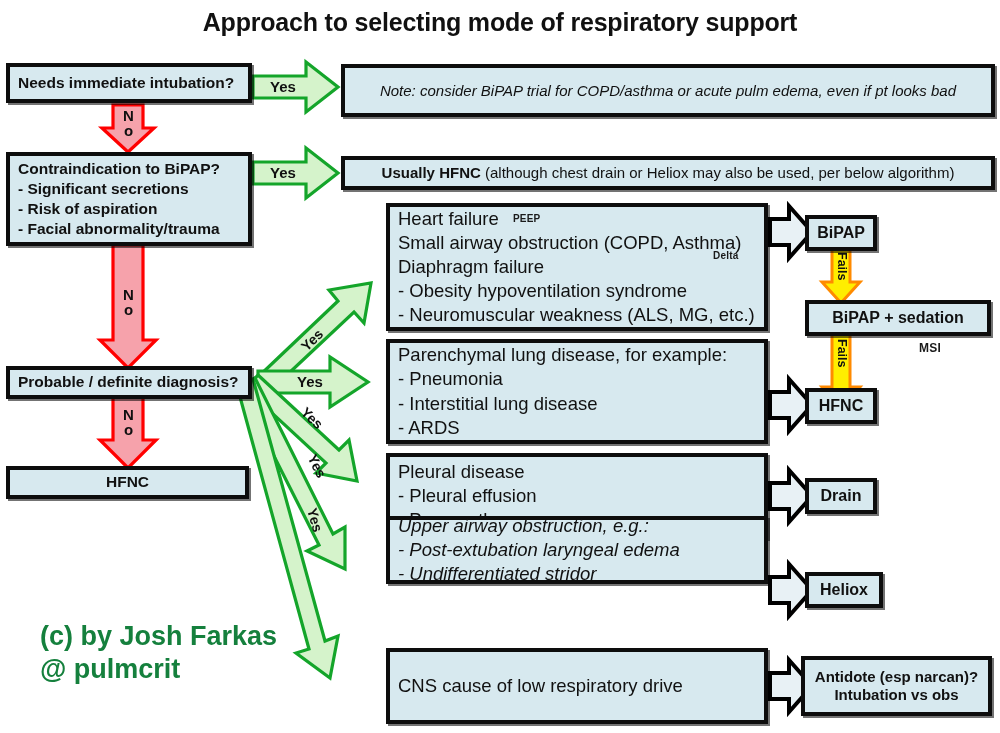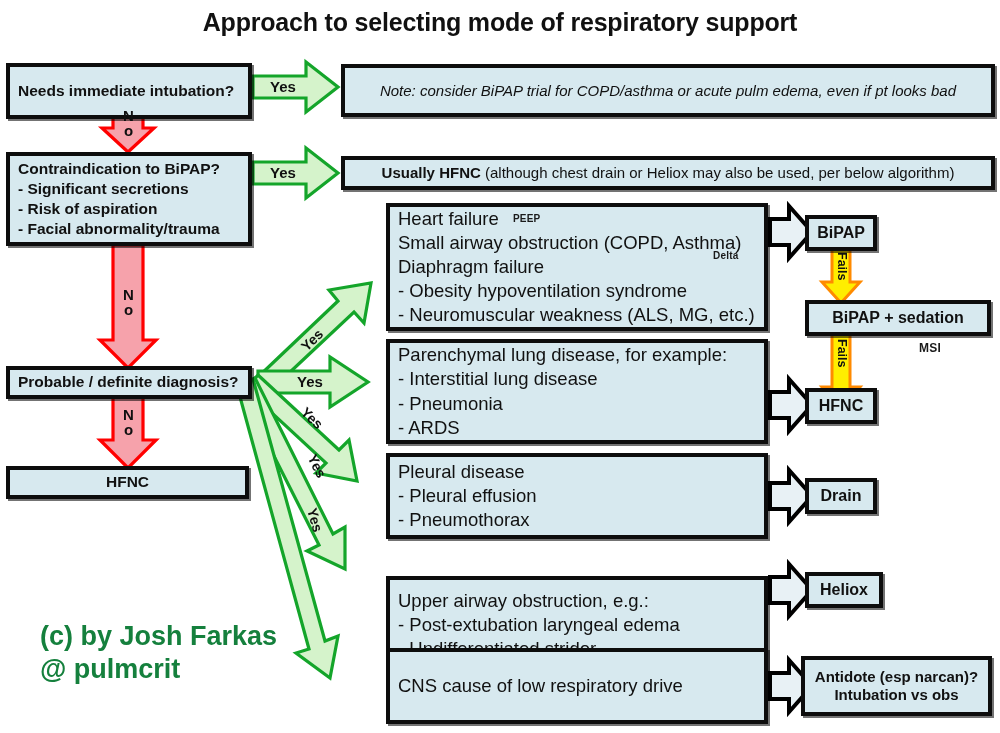--- a/index.html
+++ b/index.html
@@ -176,21 +176,21 @@
     </g>
 
     <g>
       <polygon points="832,249 850,249 850,282 860,282 841,303 822,282 832,282" fill="#ffee00" stroke="#ff8a00" stroke-width="3"></polygon>
     </g>
     <g>
       <polygon points="832,334 850,334 850,387 860,387 841,409 822,387 832,387" fill="#ffee00" stroke="#ff8a00" stroke-width="3"></polygon>
     </g>
   </svg>
 
-  <div class="box decision b-left" id="d-needs" style="left:6px; top:63px; width:246px; height:56px;">
+  <div class="box decision b-left" id="d-needs" style="left:6px; top:63px; width:246px; height:40px;">
     <div class="inner">
       <div class="line">Needs immediate intubation?</div>
     </div>
   </div>
 
   <div class="box decision b-left" id="d-contra" style="left:6px; top:152px; width:246px; height:94px;">
     <div class="inner">
       <div class="line">Contraindication to BiPAP?</div>
       <div class="line">- Significant secretions</div>
       <div class="line">- Risk of aspiration</div>
@@ -232,35 +232,35 @@
       <div class="line"> - Obesity hypoventilation syndrome</div>
       <div class="line"> - Neuromuscular weakness (ALS, MG, etc.)</div>
     </div>
   </div>
   <div class="anno" style="left:513px; top:213px;">PEEP</div>
   <div class="anno" style="left:713px; top:250px;">Delta</div>
 
   <div class="box content b-left" id="c-parenchymal" style="left:386px; top:339px; width:382px; height:105px;">
     <div class="inner">
       <div class="line">Parenchymal lung disease, for example:</div>
+      <div class="line"> - Pneumonia</div>
       <div class="line"> - Interstitial lung disease</div>
-      <div class="line"> - Pneumonia</div>
       <div class="line"> - ARDS</div>
     </div>
   </div>
 
   <div class="box content b-left" id="c-pleural" style="left:386px; top:453px; width:382px; height:86px;">
     <div class="inner">
       <div class="line">Pleural disease</div>
       <div class="line"> - Pleural effusion</div>
       <div class="line"> - Pneumothorax</div>
     </div>
   </div>
 
-  <div class="box content b-left" id="c-upper-airway" style="left:386px; top:576px; width:382px; height:98px;">
+  <div class="box content b-left" id="c-upper-airway" style="left:386px; top:516px; width:382px; height:68px;font-style:italic;">
     <div class="inner">
       <div class="line">Upper airway obstruction, e.g.:</div>
       <div class="line"> - Post-extubation laryngeal edema</div>
       <div class="line"> - Undifferentiated stridor</div>
     </div>
   </div>
 
   <div class="box content b-left" id="c-cns" style="left:386px; top:648px; width:382px; height:76px;">
     <div class="inner">
       <div class="line">CNS cause of low respiratory drive</div>

